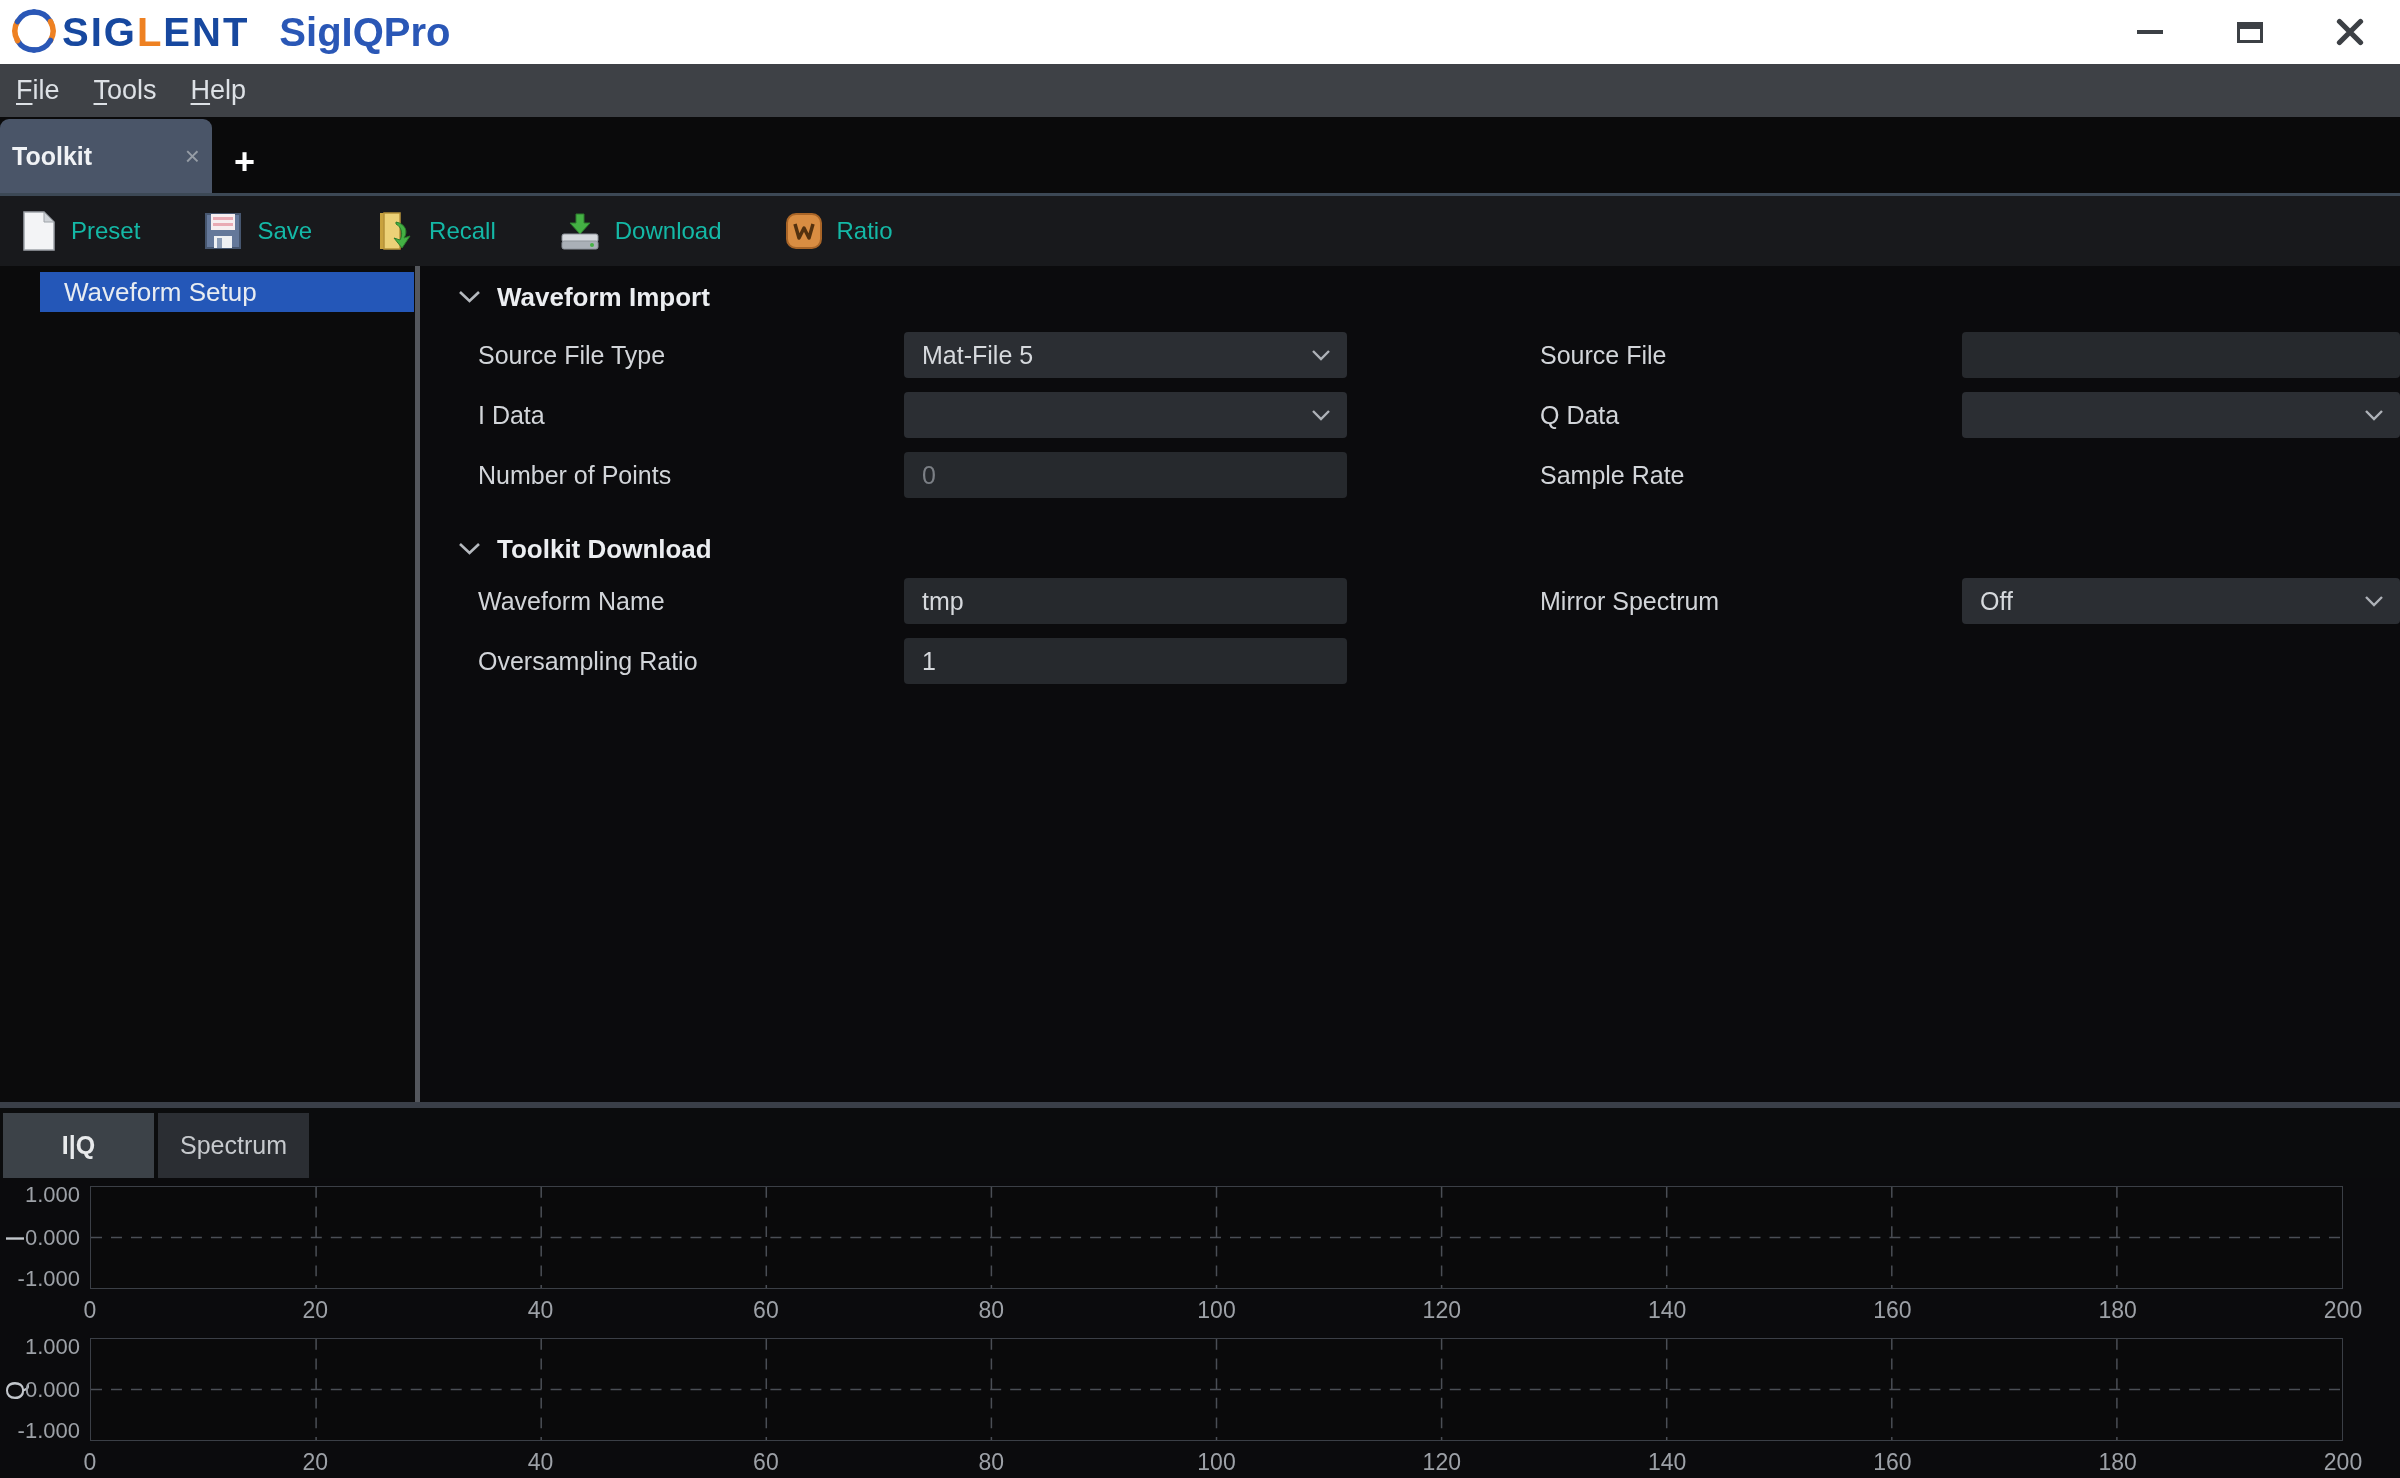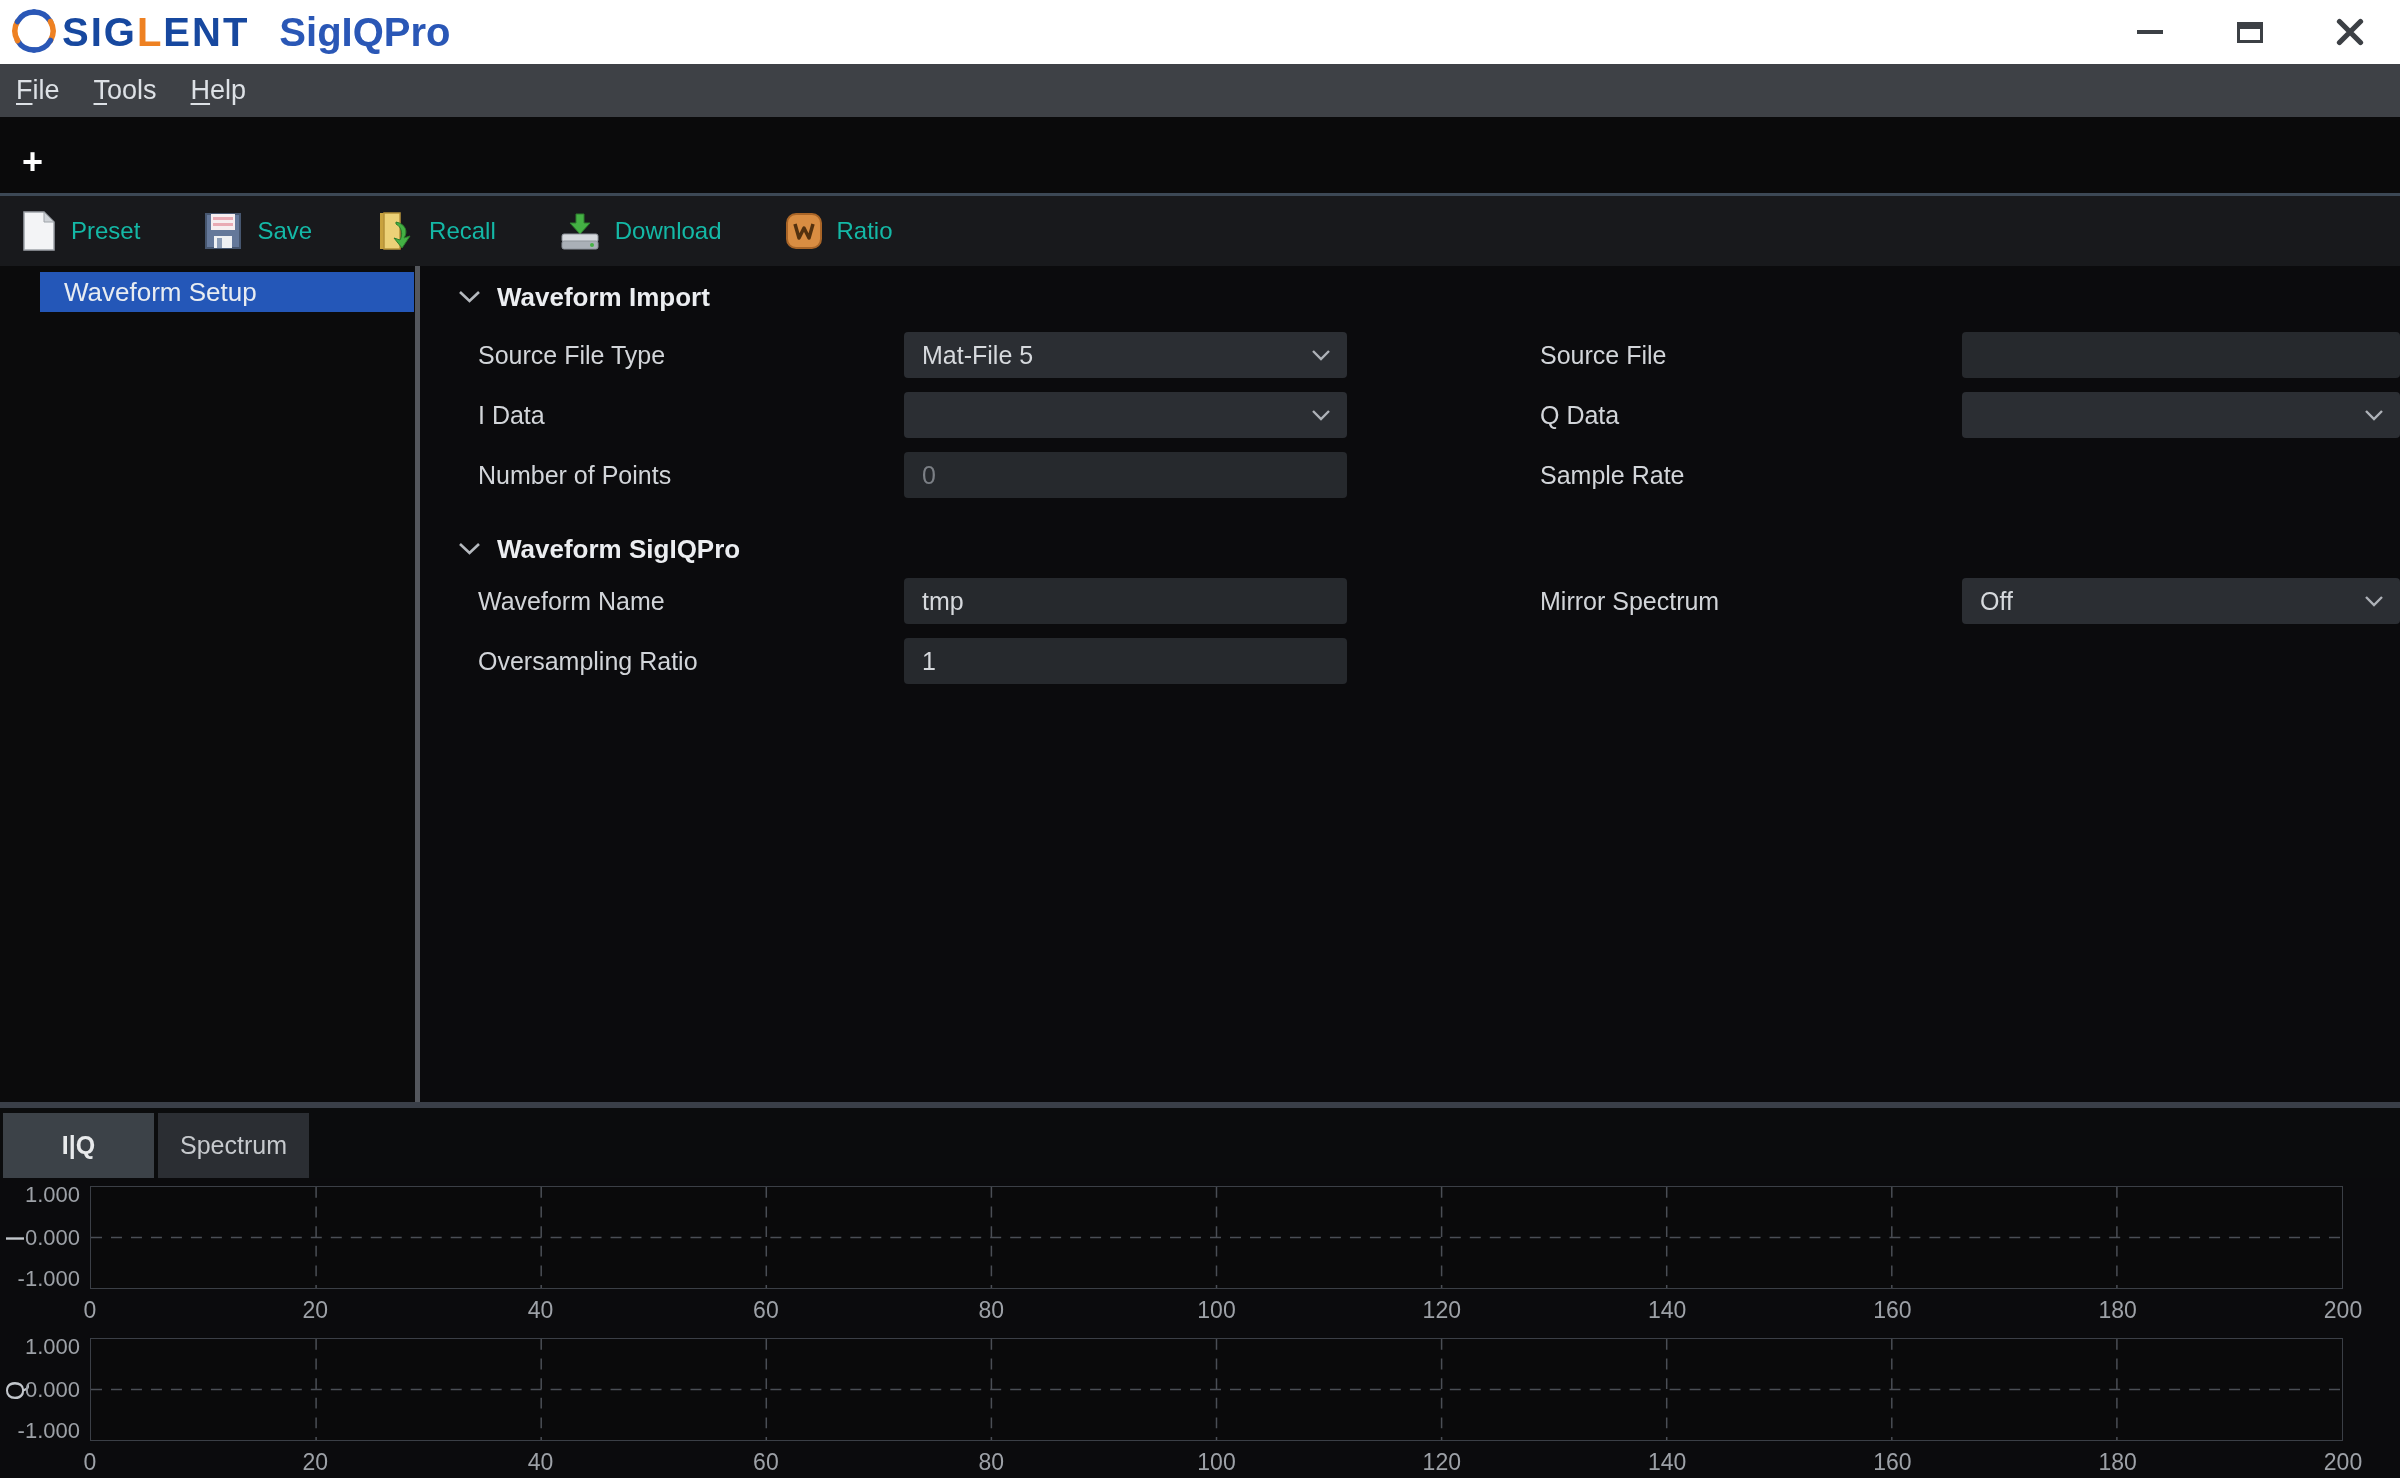--- a/index.html
+++ b/index.html
@@ -112,20 +112,24 @@
     </div>
   </div>
 
   <div class="menubar">
     <span class="menu-item"><u>F</u>ile</span>
     <span class="menu-item"><u>T</u>ools</span>
     <span class="menu-item"><u>H</u>elp</span>
   </div>
 
   <div class="tabrow">
+    <div class="doc-tab">
+      <span class="doc-tab-label">Toolkit</span>
+      <span class="doc-tab-close">×</span>
+    </div>
     <span class="tab-add">+</span>
   </div>
 
   <div class="toolbar">
     <div class="tool-btn">
       <svg width="38" height="42" viewBox="0 0 38 42">
         <path d="M4 2 H24 L34 12 V40 H4 Z" fill="#f3f4f6" stroke="#9ea3a9" stroke-width="1.5"></path>
         <path d="M24 2 L34 12 H24 Z" fill="#cfd3d8" stroke="#9ea3a9" stroke-width="1"></path>
       </svg>
       <span class="tool-label">Preset</span>
@@ -220,21 +224,21 @@
           <span>0</span>
         </div>
         <span class="col-gap"></span>
         <span class="lbl lbl-r">Sample Rate</span>
       </div>
 
       <div class="section-hdr second">
         <svg width="23" height="14" viewBox="0 0 23 14">
           <path d="M2 2 L11.5 11 L21 2" stroke="#b5b9be" stroke-width="2.6" fill="none"></path>
         </svg>
-        <span class="section-title">Waveform SigIQPro</span>
+        <span class="section-title">Toolkit Download</span>
       </div>
 
       <div class="frow">
         <span class="lbl lbl-l">Waveform Name</span>
         <div class="field field-l input">
           <span>tmp</span>
         </div>
         <span class="col-gap"></span>
         <span class="lbl lbl-r">Mirror Spectrum</span>
         <div class="field field-r select">

